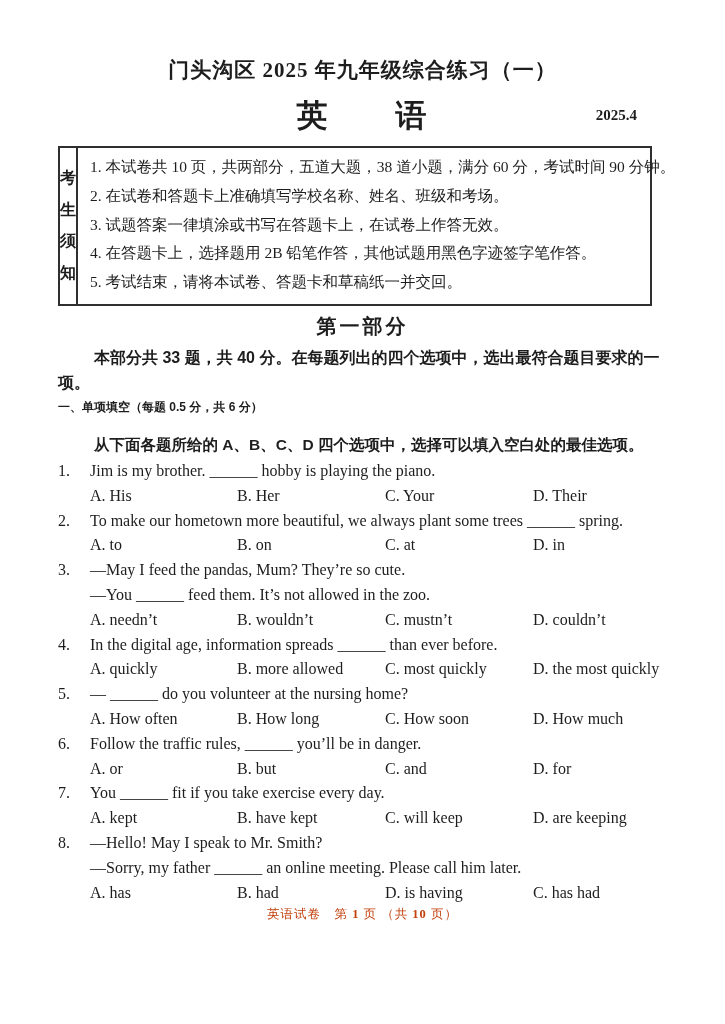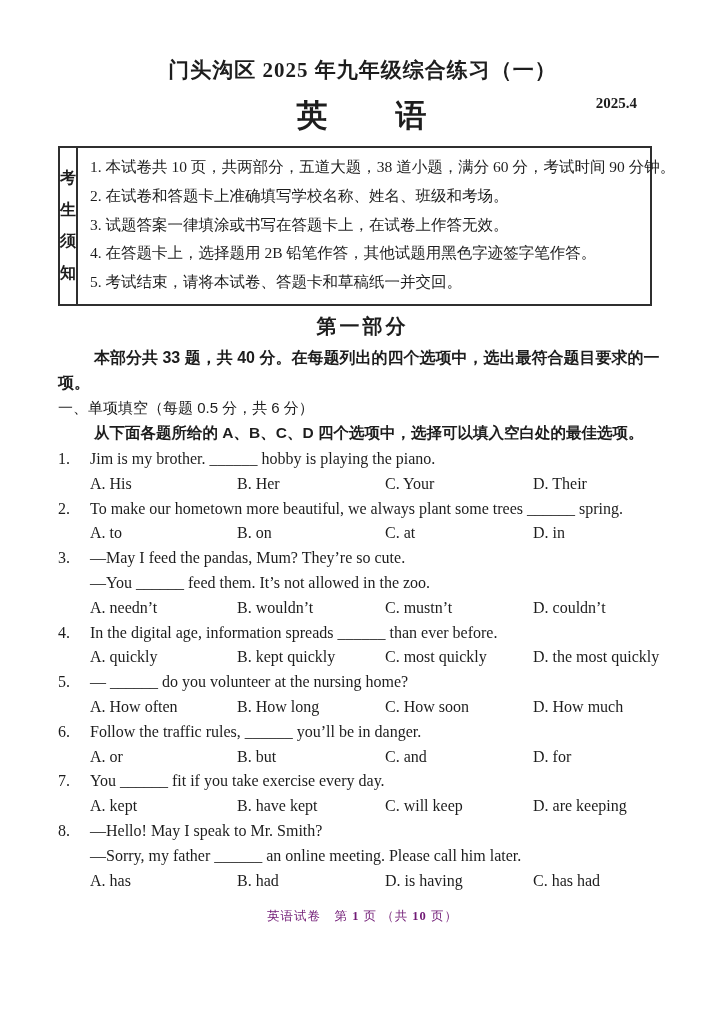--- a/index.html
+++ b/index.html
@@ -18,21 +18,21 @@
     font-size:21px;
     font-weight:700;
     letter-spacing:1px;
   }
   .subject-row { position:relative; margin-top:11px; height:42px; text-align:center; }
   .subject {
     font-size:31px; font-weight:700;
     white-space:pre; letter-spacing:2px;
   }
   .date {
-    position:absolute; right:88px; top:0;
+    position:absolute; right:88px; top:12px;
     font-size:15px; font-weight:700;
   }
   .notice {
     margin:9px 0 0 58px;
     width:594px; height:160px;
     border:2px solid #2f2f2f;
     display:flex;
   }
   .notice-label {
     width:42px;
@@ -50,41 +50,41 @@
     font-family:Liberation Serif, serif;
   }
   .intro {
     margin:5px 57px 0 58px;
     font-size:16px; line-height:25px;
     text-indent:36px;
     font-weight:600;
     font-family:"Liberation Sans","DejaVu Sans",sans-serif;
   }
   .sec-heading {
-    margin:0 57px 0 58px;
-    font-size:15px; line-height:25px; font-weight:400;
+    margin:0 57px 12px 58px;
+    font-size:12px; line-height:25px; font-weight:700;
     font-family:"Liberation Sans","DejaVu Sans",sans-serif;
   }
   .sec-instruction {
     margin:0 40px 0 58px;
     padding-left:36px;
     font-size:15.5px; line-height:25px; font-weight:600;
     font-family:"Liberation Sans","DejaVu Sans",sans-serif;
     white-space:nowrap;
   }
   .questions { margin:2px 50px 0 58px; font-size:16px; }
   .question { display:flex; }
   .q-num { width:32px; line-height:24.8px; }
   .q-body { flex:1; }
   .q-line { line-height:24.8px; white-space:nowrap; }
   .q-options { display:grid; grid-template-columns:147px 148px 148px auto; line-height:24.8px; }
   .q-option { white-space:nowrap; }
   .footer {
-    margin-top:15px; text-align:center;
-    font-size:12.5px; color:#701a75; letter-spacing:1px;
+    margin-top:1px; text-align:center;
+    font-size:12.5px; color:#c2410c; letter-spacing:1px;
   }
   .footer b { font-weight:700; }
 </style>
 </head>
 <body>
 
 <div class="page">
 
   <div class="header-title">门头沟区 2025 年九年级综合练习（一）</div>
 
@@ -154,21 +154,21 @@
             <span class="q-option">D. couldn’t</span>
           </div>
         </div>
       </div>
       <div class="question">
         <div class="q-num">4.</div>
         <div class="q-body">
           <div class="q-line">In the digital age, information spreads ______ than ever before.</div>
           <div class="q-options">
             <span class="q-option">A. quickly</span>
-            <span class="q-option">B. kept quickly</span>
+            <span class="q-option">B. more allowed</span>
             <span class="q-option">C. most quickly</span>
             <span class="q-option">D. the most quickly</span>
           </div>
         </div>
       </div>
       <div class="question">
         <div class="q-num">5.</div>
         <div class="q-body">
           <div class="q-line">— ______ do you volunteer at the nursing home?</div>
           <div class="q-options">

